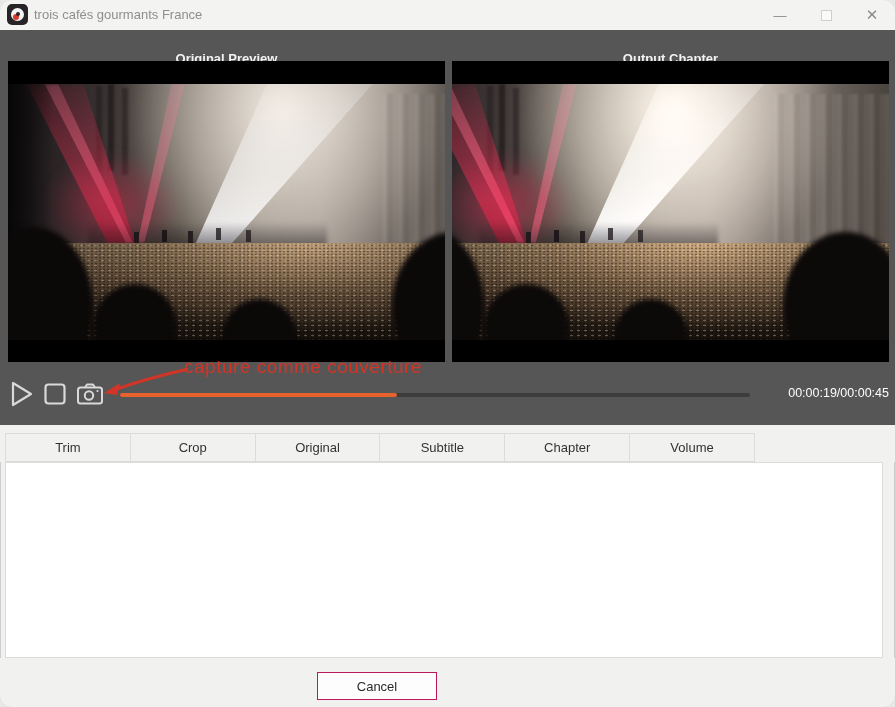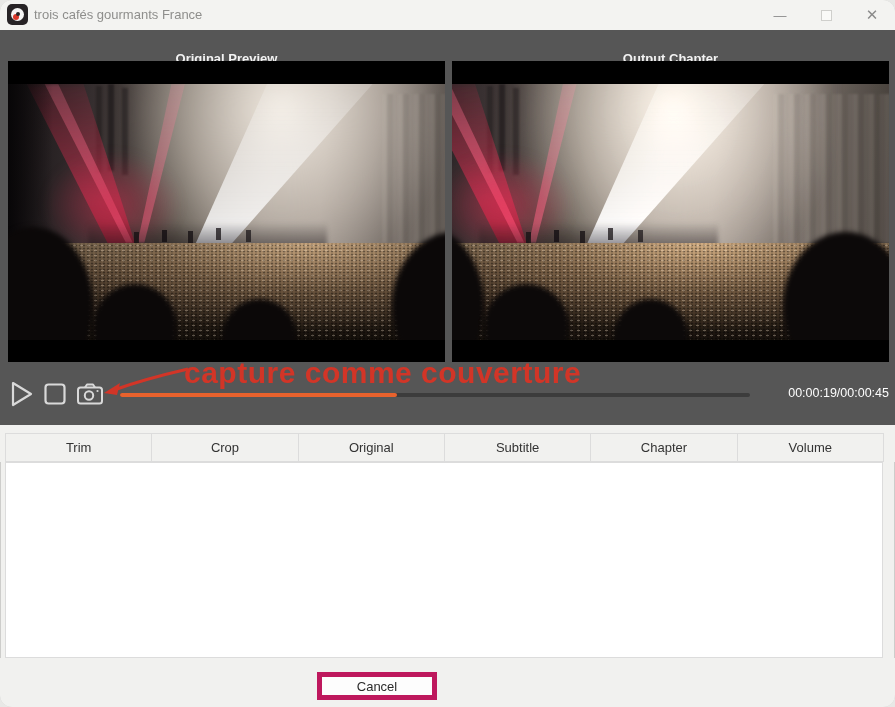--- a/index.html
+++ b/index.html
@@ -81,29 +81,29 @@
       radial-gradient(rgba(0,0,0,.45) 1px, rgba(0,0,0,0) 1.6px);
     background-size:7px 5px, 4px 3px; background-position:0 0, 2px 1px; opacity:.85; }
   .head { position:absolute; background:#0b0808; border-radius:50%; filter:blur(2.5px); }
   .head-l  { left:-7%; bottom:-18%; width:24%; height:62%; }
   .head-m1 { left:17%; bottom:-12%; width:17%; height:34%; }
   .head-m2 { left:43%; bottom:-14%; width:15%; height:30%; }
   .head-r  { right:-2%; bottom:-16%; width:25%; height:58%; }
 
   
   .ctrl-icon { position:absolute; }
-  .annotation-text { position:absolute; left:184px; top:326px; font-size:30px; font-weight:700; color:#d23527; letter-spacing:.5px; white-space:nowrap; }
+  .annotation-text { position:absolute; left:184px; top:326px; font-size:19px; font-weight:400; color:#d23527; letter-spacing:.5px; white-space:nowrap; }
   .annotation-arrow { position:absolute; left:100px; top:325px; width:100px; height:45px; overflow:visible; }
   .progress-track { position:absolute; left:120px; top:363px; width:630px; height:4px; background:#3c3c3c; border-radius:2px; }
   .progress-fill { position:absolute; left:0; top:0; height:4px; background:#e8622d; border-radius:2px; }
   .time-display { position:absolute; right:6px; top:356px; width:140px; text-align:right; font-size:12.5px; color:#fdfdfd; }
 
   
   .tabstrip { position:absolute; left:0; top:425px; width:895px; height:37px; background:#f1f1ef; }
-  .tabs { position:absolute; left:5px; top:8px; width:879px; height:29px; display:flex; }
+  .tabs { position:absolute; left:5px; top:8px; width:750px; height:29px; display:flex; }
   .tab { flex:1 1 0; height:29px; background:#f1f1ef; border:1px solid #dcdcdc; border-left-width:0;
     display:flex; align-items:center; justify-content:center; font-size:13px; color:#333; }
   .tab:first-child { border-left-width:1px; }
   .tab.active { background:#fff; height:33px; margin-top:-3px; border-bottom:none; border-left-width:1px; z-index:4; position:relative; }
   .tab.active + .tab { border-left-width:0; }
 
   
   .panel { position:absolute; left:5px; top:462px; width:878px; height:196px; background:#fff; border:1px solid #dcdcdc; border-top:1px solid #dcdcdc; z-index:1; }
   .slider-label { position:absolute; font-size:13px; color:#1c1c1c; text-align:right; }
   .slider-track { position:absolute; height:3px; background:#e9e9e9; border-radius:2px; }
@@ -113,21 +113,21 @@
     display:flex; align-items:center; justify-content:center; }
   .checkbox svg { display:block; }
   .checkbox-label { position:absolute; left:550px; top:577px; font-size:13px; color:#1c1c1c; }
   .dark-btn { position:absolute; top:617px; height:27px; background:#4a4a4b; color:#f2f2f2; font-size:13px;
     display:flex; align-items:center; justify-content:center; }
   .btn-apply { left:648px; width:119px; }
   .btn-reset { left:779px; width:88px; }
 
   
   .footer { position:absolute; left:0; top:658px; width:895px; height:49px; background:#f1f1ef; }
-  .light-btn { position:absolute; top:14px; height:28px; width:120px; background:#fdfdfd; border:5px solid #be185d;
+  .light-btn { position:absolute; top:14px; height:28px; width:120px; background:#fdfdfd; border:1px solid #be185d;
     display:flex; align-items:center; justify-content:center; font-size:13px; color:#2a2a2a; }
   .btn-cancel { left:317px; }
   .btn-save { left:462px; }
 </style>
 </head>
 <body>
 
 <div id="app">
 
   <div class="titlebar">

